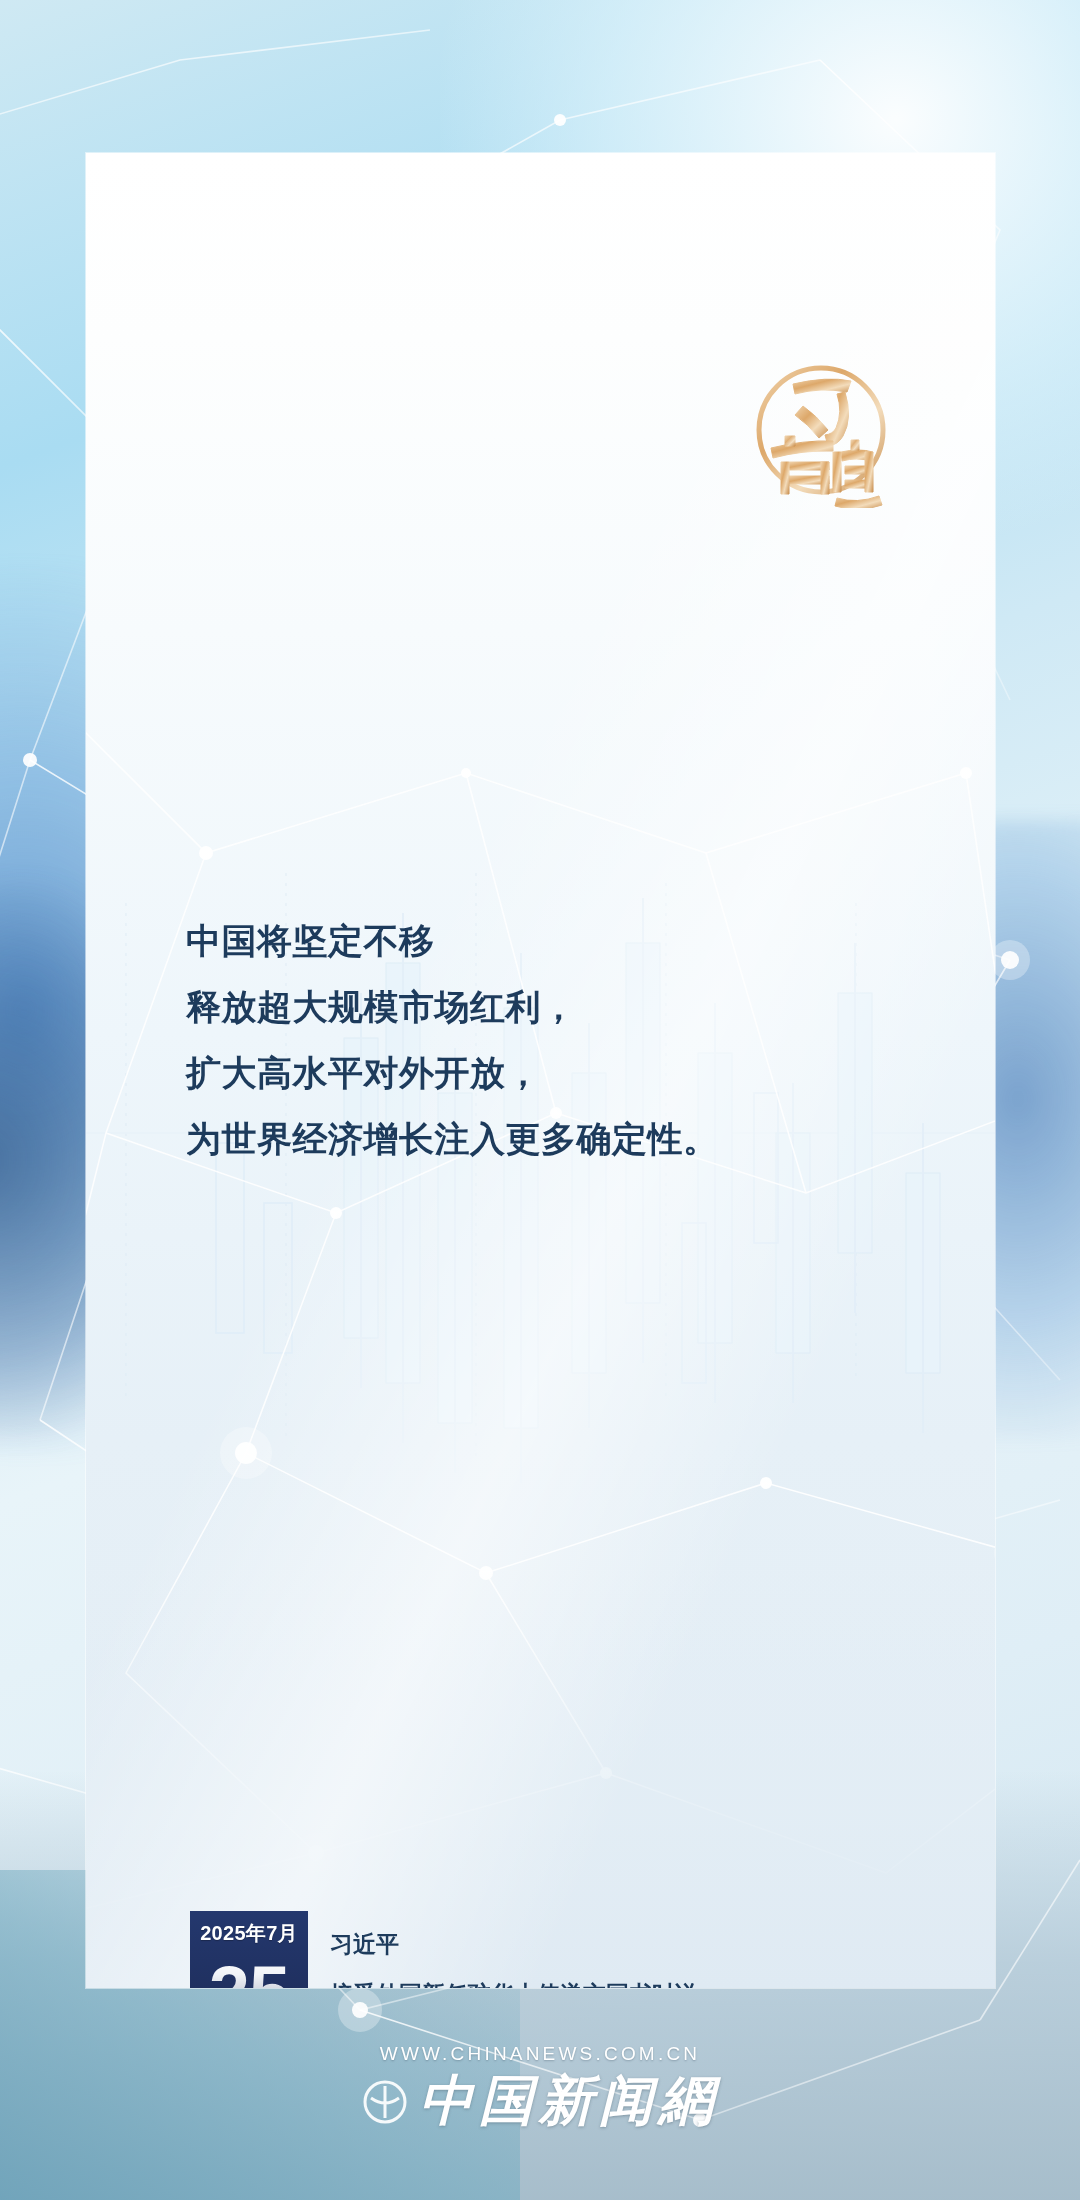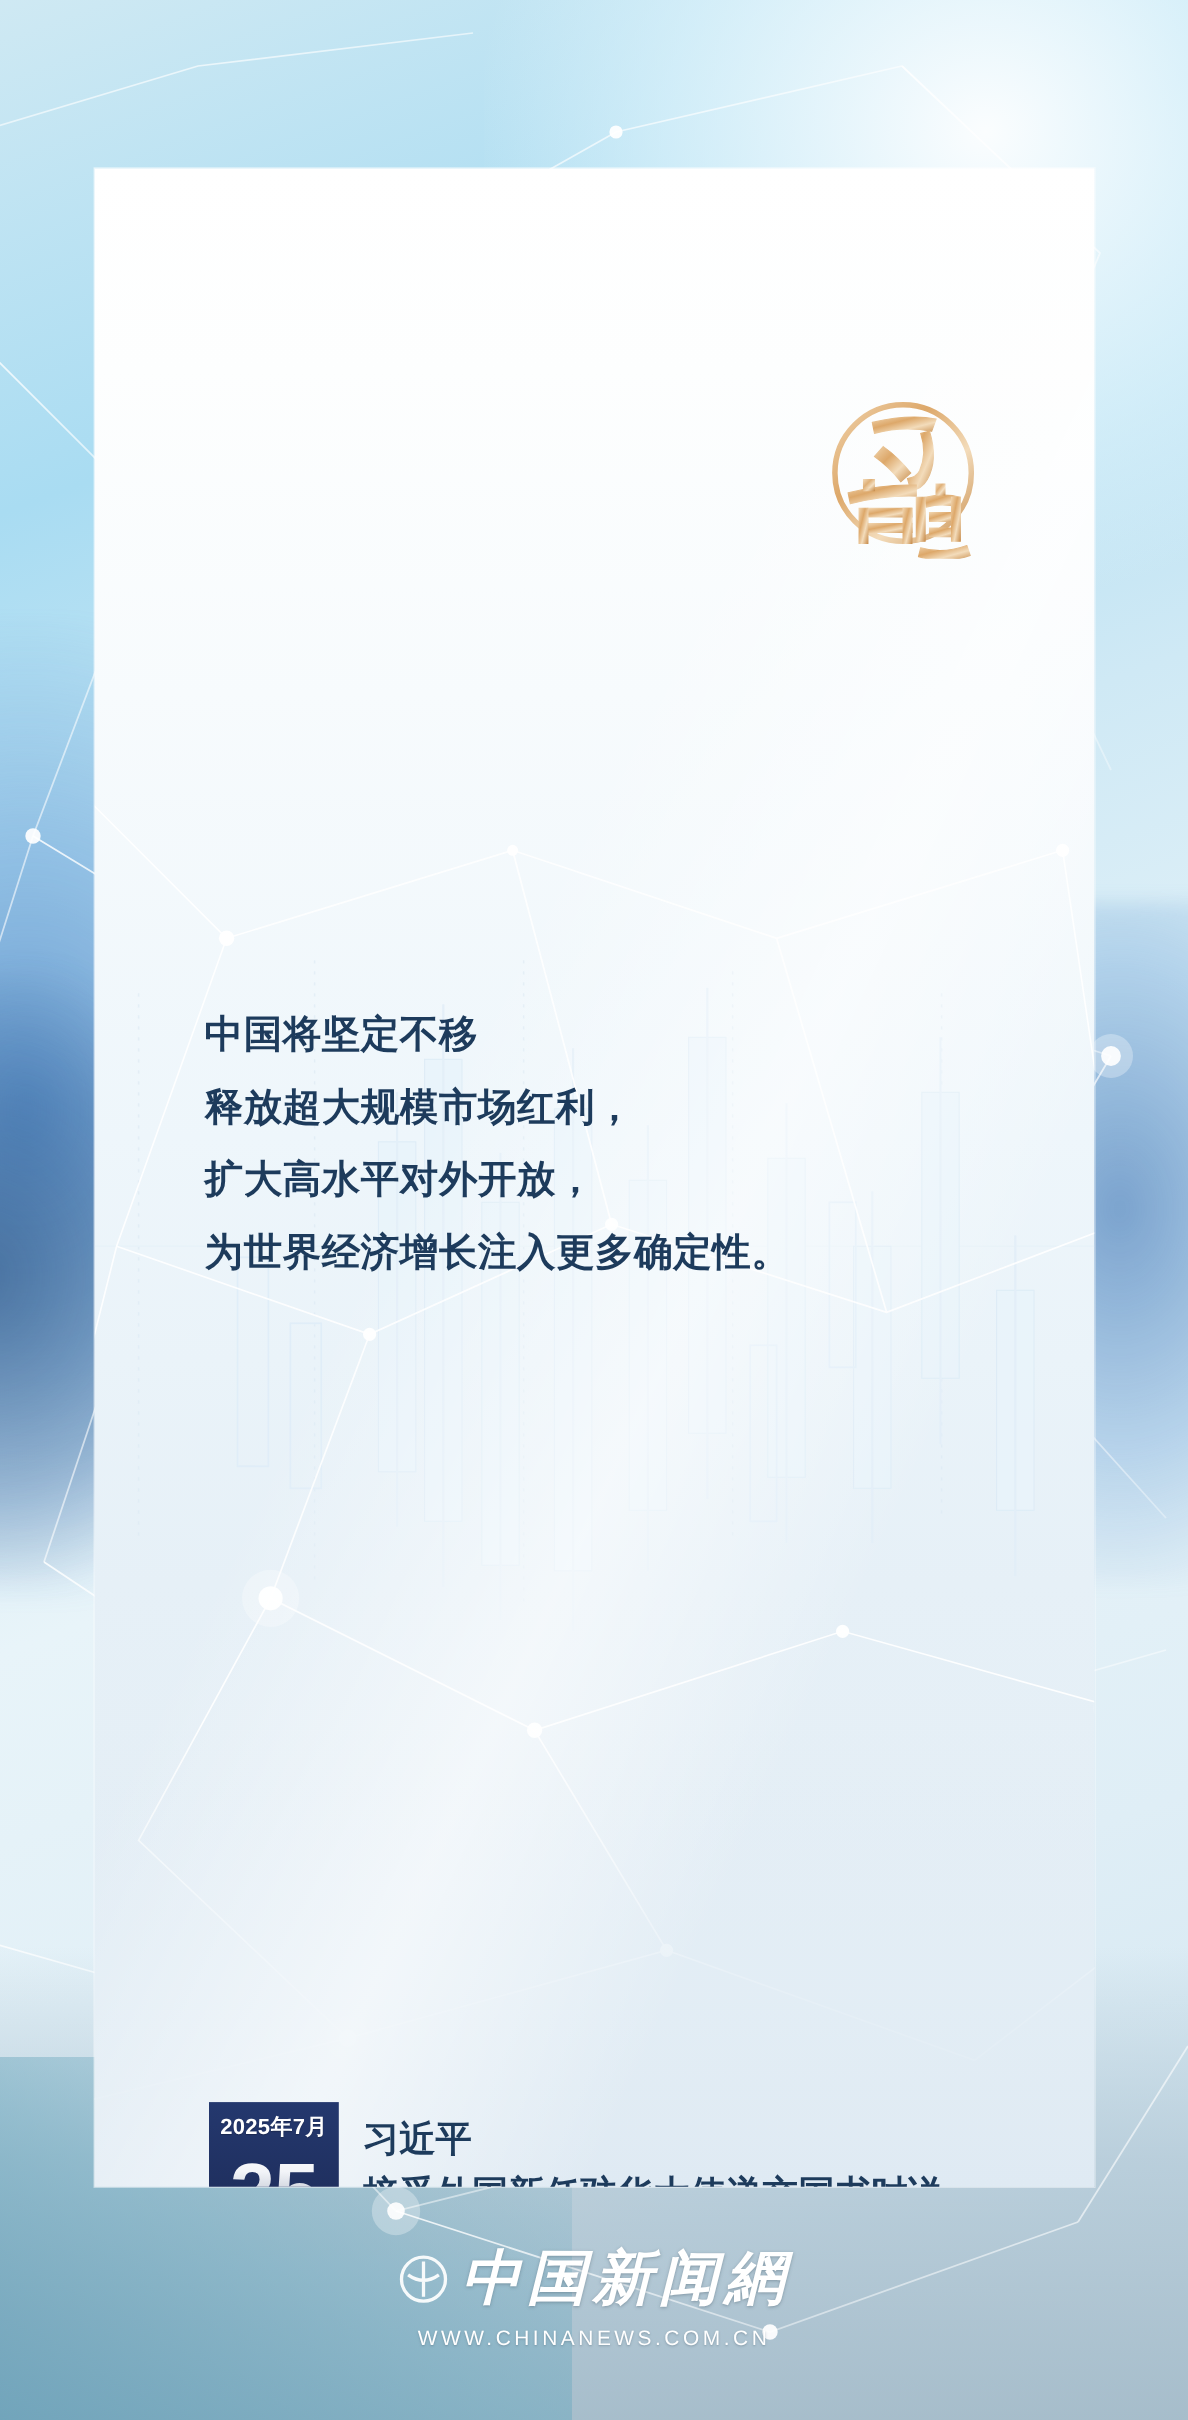--- a/index.html
+++ b/index.html
@@ -96,21 +96,21 @@
   }
   #date-day-wrap{position:relative;margin-top:3px;width:100%;text-align:center;}
   #date-day{
     font-size:74px;font-weight:800;line-height:86px;letter-spacing:-1px;
     background:linear-gradient(180deg,#ffffff 0%,#f2f4f8 28%,#c9ced9 52%,#eef0f5 72%,#b9c0cc 100%);
     -webkit-background-clip:text;background-clip:text;color:transparent;
     display:inline-block;
   }
   #attrib{position:absolute;left:140px;top:8px;width:660px;}
   .attrib-line{
-    font-size:33px;line-height:50px;font-weight:700;color:#1d3b5c;white-space:nowrap;
+    font-size:23px;line-height:50px;font-weight:700;color:#1d3b5c;white-space:nowrap;
   }
 
   
   #site-footer{
     position:absolute;left:0;right:0;top:2035px;text-align:center;
   }
   #site-logo-row{display:flex;align-items:center;justify-content:center;gap:10px;}
   #site-name{
     font-family:"Liberation Serif","DejaVu Serif",serif;
     font-size:54px;font-weight:700;color:#ffffff;letter-spacing:6px;
@@ -320,21 +320,21 @@
       </div>
     </div>
     <div id="attrib">
       <div class="attrib-line">习近平</div>
       <div class="attrib-line">接受外国新任驻华大使递交国书时说</div>
     </div>
   </div>
 </div>
 
 <div id="site-footer">
+  <div id="site-url">WWW.CHINANEWS.COM.CN</div>
   <div id="site-logo-row">
     <svg width="48" height="48" viewBox="0 0 48 48">
       <circle cx="24" cy="24" r="20" fill="none" stroke="#ffffff" stroke-width="3" opacity=".92"></circle>
       <path d="M24 8 L24 40 M10 20 Q24 30 38 20" stroke="#ffffff" stroke-width="3" fill="none" opacity=".92"></path>
     </svg>
     <div id="site-name">中国新闻網</div>
   </div>
-  <div id="site-url">WWW.CHINANEWS.COM.CN</div>
 </div>
 
 </body></html>

